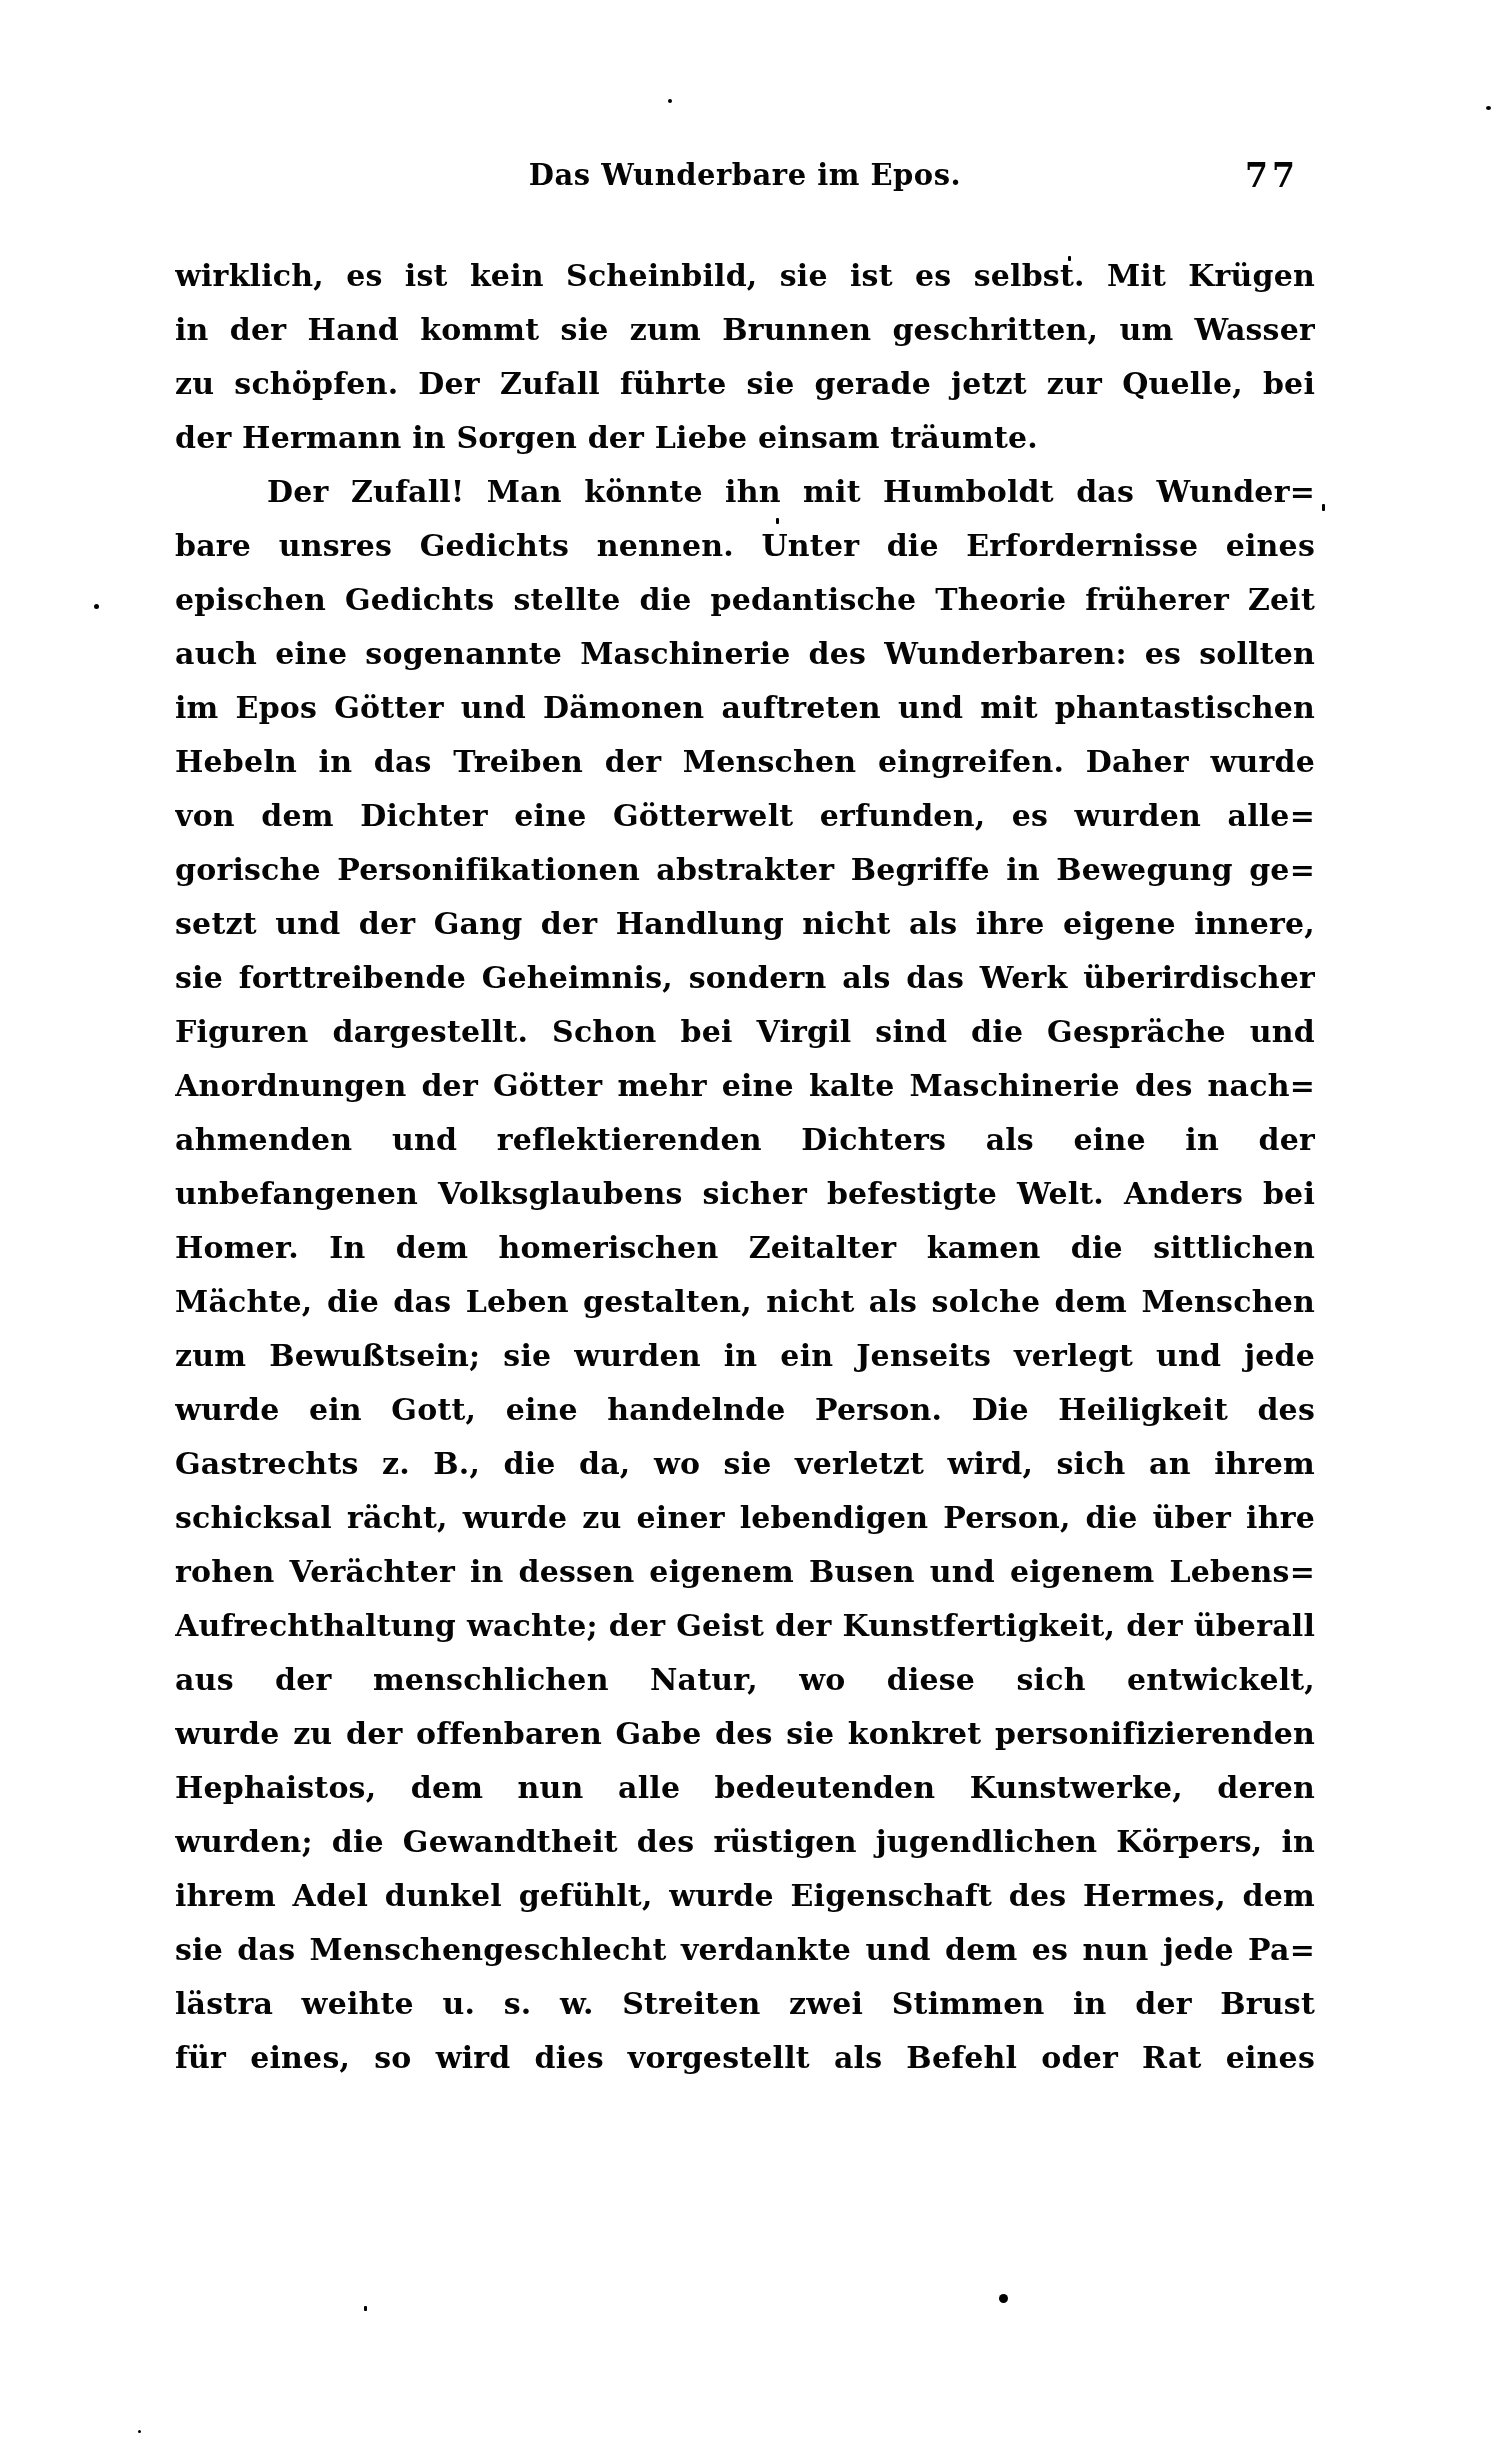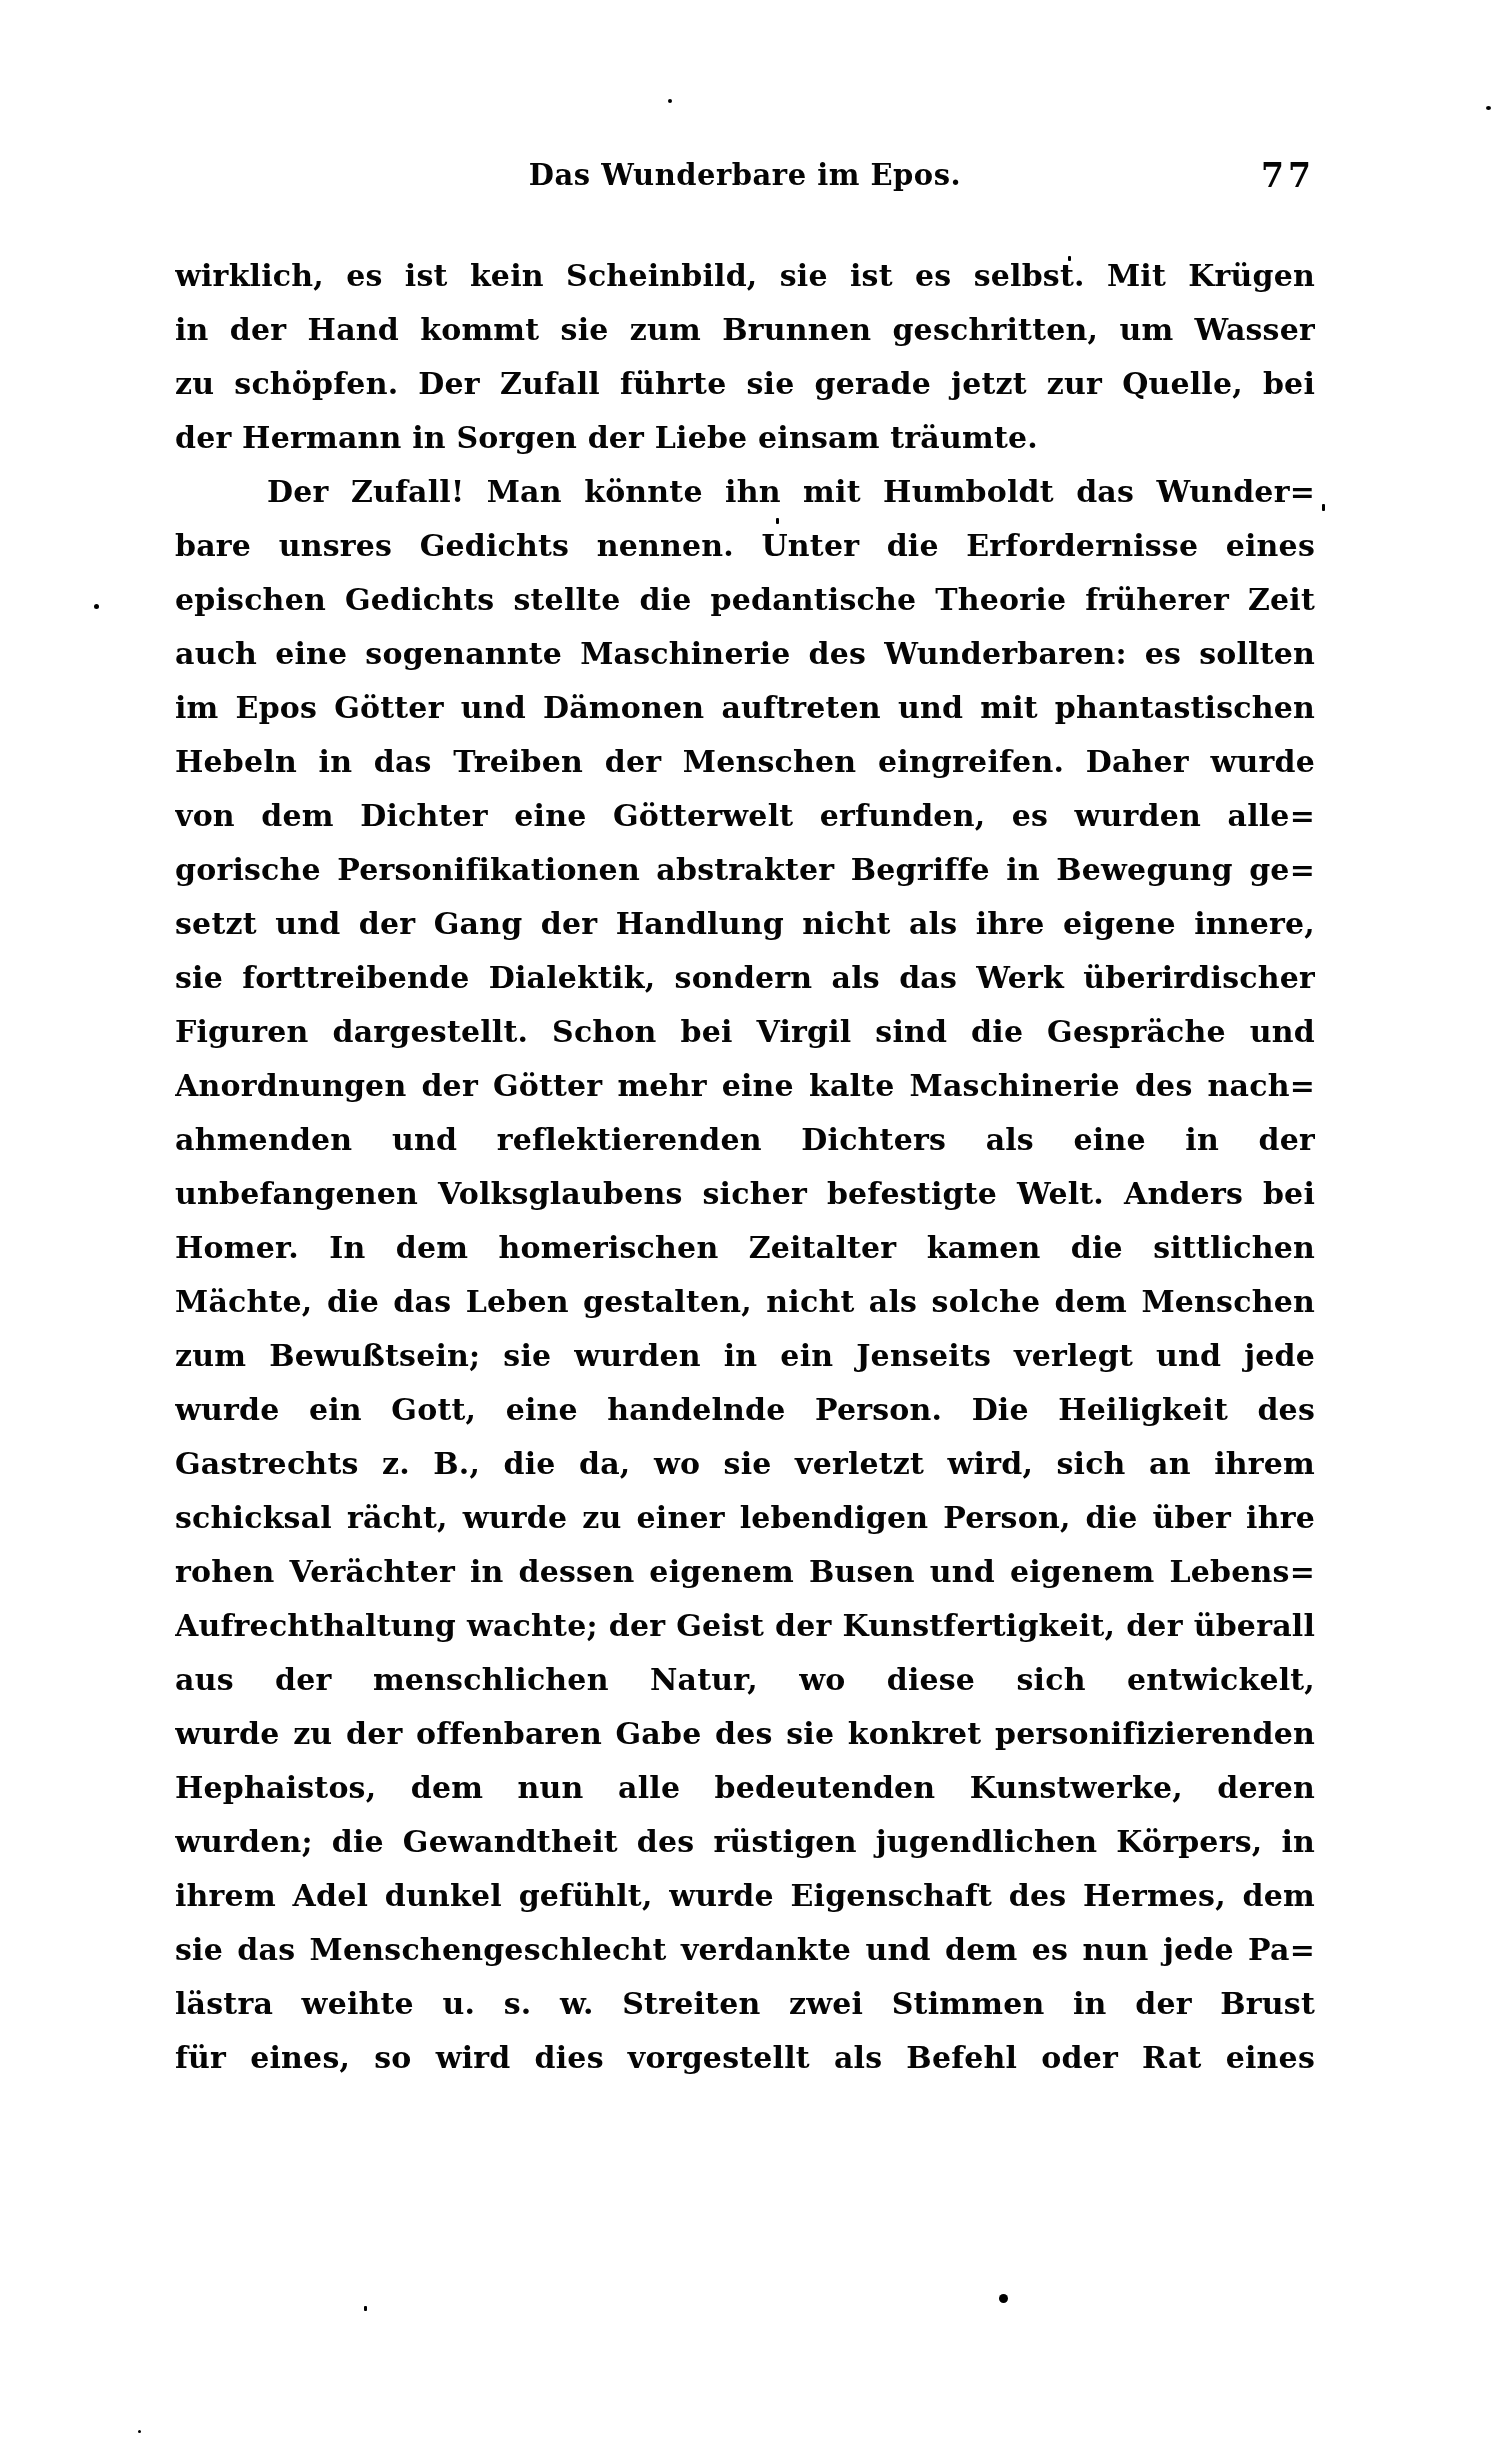--- a/index.html
+++ b/index.html
@@ -30,21 +30,21 @@
     right: 0;
     top: 0;
     text-align: center;
     font-size: 29px;
     font-weight: bold;
     letter-spacing: 0.5px;
     white-space: nowrap;
   }
   .page-number {
     position: absolute;
-    right: 0;
+    right: 16px;
     top: -2px;
     font-size: 33px;
     font-weight: bold;
     letter-spacing: 4px;
   }
   
   .body-text {
     position: absolute;
     left: 175px;
     top: 249px;
@@ -105,21 +105,21 @@
     <div>
       <div class="line p-start">Der Zufall! Man könnte ihn mit Humboldt das Wunder=</div>
       <div class="line">bare unsres Gedichts nennen.  Unter die Erfordernisse eines</div>
       <div class="line">epischen Gedichts stellte die pedantische Theorie früherer Zeit</div>
       <div class="line">auch eine sogenannte Maschinerie des Wunderbaren: es sollten</div>
       <div class="line">im Epos Götter und Dämonen auftreten und mit phantastischen</div>
       <div class="line">Hebeln in das Treiben der Menschen eingreifen.  Daher wurde</div>
       <div class="line">von dem Dichter eine Götterwelt erfunden, es wurden alle=</div>
       <div class="line">gorische Personifikationen abstrakter Begriffe in Bewegung ge=</div>
       <div class="line">setzt und der Gang der Handlung nicht als ihre eigene innere,</div>
-      <div class="line">sie forttreibende Dialektik, sondern als das Werk überirdischer</div>
+      <div class="line">sie forttreibende Geheimnis, sondern als das Werk überirdischer</div>
       <div class="line">Figuren dargestellt.  Schon bei Virgil sind die Gespräche und</div>
       <div class="line">Anordnungen der Götter mehr eine kalte Maschinerie des nach=</div>
       <div class="line">ahmenden und reflektierenden Dichters als eine in der Anschauung</div>
       <div class="line">unbefangenen Volksglaubens sicher befestigte Welt.  Anders bei</div>
       <div class="line">Homer.  In dem homerischen Zeitalter kamen die sittlichen</div>
       <div class="line">Mächte, die das Leben gestalten, nicht als solche dem Menschen</div>
       <div class="line">zum Bewußtsein; sie wurden in ein Jenseits verlegt und jede</div>
       <div class="line">wurde ein Gott, eine handelnde Person.  Die Heiligkeit des</div>
       <div class="line">Gastrechts z. B., die da, wo sie verletzt wird, sich an ihrem</div>
       <div class="line">schicksal rächt, wurde zu einer lebendigen Person, die über ihre</div>

